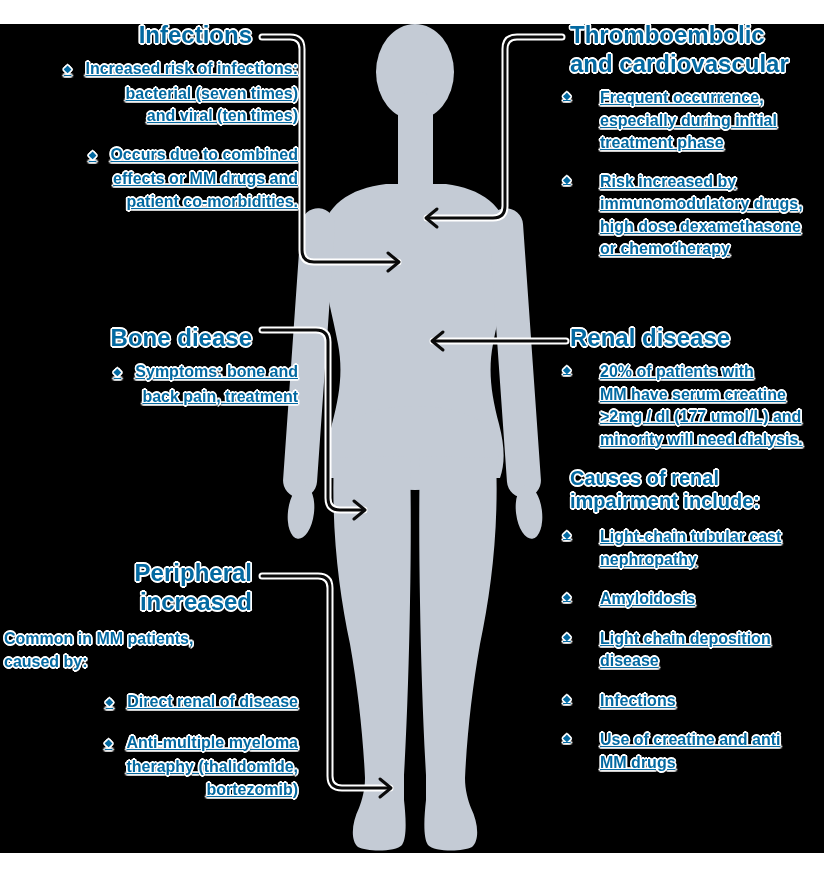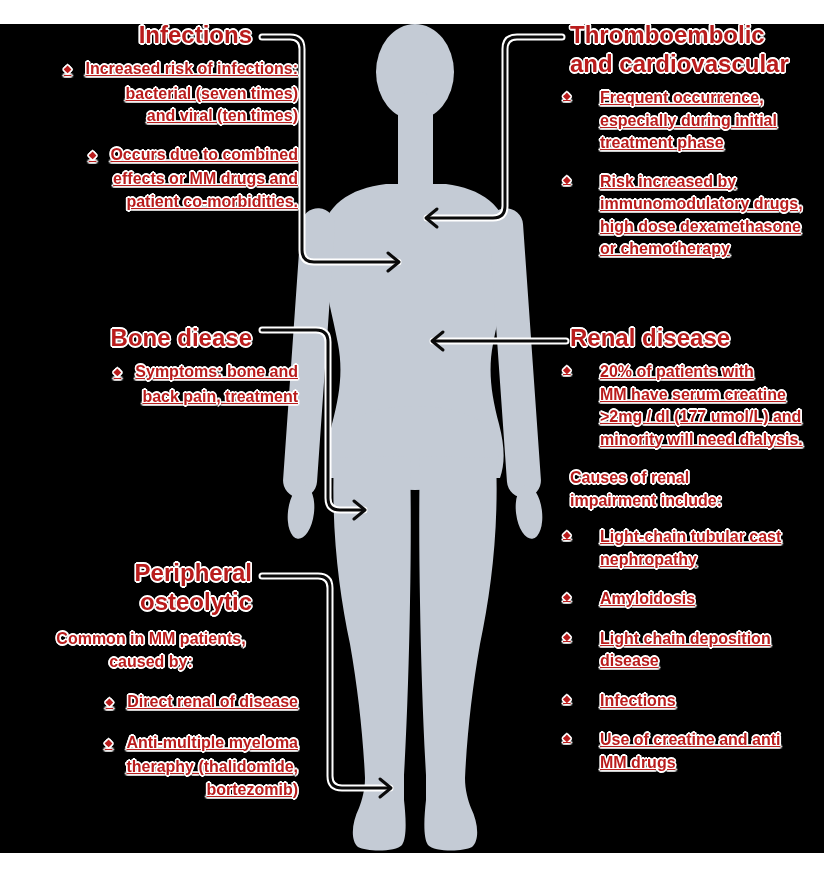--- a/index.html
+++ b/index.html
@@ -9,21 +9,21 @@
     font-family:"Liberation Sans","DejaVu Sans",sans-serif;
     font-weight:700;
   }
   #bg-panel{
     position:absolute;left:0;top:24px;width:824px;height:829px;
     background:#000000;
   }
   svg.layer{position:absolute;left:0;top:0;width:824px;height:889px;}
   
   .ot{
-    color:#b91c1c;
+    color:#0369a1;
     text-shadow:
       -1.3px -1.3px 0 #ffffff, 1.3px -1.3px 0 #ffffff,
       -1.3px  1.3px 0 #ffffff, 1.3px  1.3px 0 #ffffff,
       -1.6px  0      0 #ffffff, 1.6px  0      0 #ffffff,
        0     -1.6px  0 #ffffff, 0      1.6px  0 #ffffff;
   }
   .sec{position:absolute;}
   .sec h2{
     margin:0 0 9px 0;font-size:24px;line-height:29px;white-space:pre-line;
   }
@@ -34,23 +34,23 @@
   .li{margin:0 0 16px 0;font-size:16px;line-height:22.5px;text-decoration:underline;}
   .li .t{white-space:pre-line;}
   
   .li-l{text-align:right;}
   .li-l .bullet{margin-right:14px;}
   
   .li-r{display:flex;align-items:flex-start;}
   .li-r .bullet{flex:0 0 42px;padding-left:5px;box-sizing:border-box;}
   .li-r .t{flex:1 1 auto;}
   .bullet{font-size:10px;position:relative;top:-2px;}
-  .plain{margin:6px 0 14px 0;font-size:16px;line-height:22.5px;white-space:pre-line;}
+  .plain{margin:6px 0 14px 0;font-size:20px;line-height:22.5px;white-space:pre-line;}
   .sec-right .plain{padding-left:12px;}
-  .intro{margin:12px 0 18px 0;font-size:16px;line-height:22.5px;white-space:pre-line;text-align:center;}
+  .intro{margin:12px 0 18px 0;font-size:16px;line-height:22.5px;white-space:pre-line;text-align:left;}
   .connector .case{fill:none;stroke:#ffffff;stroke-width:7;stroke-linecap:round;stroke-linejoin:round;}
   .connector .core{fill:none;stroke:#0a0a0a;stroke-width:3;stroke-linecap:round;stroke-linejoin:round;}
 </style>
 </head>
 <body>
 
 <div id="canvas">
 
   <div id="bg-panel"></div>
 
@@ -162,21 +162,21 @@
       </p>
     <p class="li li-r" style="margin-bottom:17px;">
         <span class="bullet">◆</span>
         <span class="t">Use of creatine and anti
 MM drugs</span>
       </p>
   </div>
 
   <div class="sec sec-left ot" style="top:558px;">
     <h2>Peripheral
-osteolytic</h2>
+increased</h2>
     <p class="intro">Common in MM patients,
 caused by:</p>
     <p class="li li-l"><span class="bullet">◆</span><span class="t">Direct renal of disease</span></p>
     <p class="li li-l"><span class="bullet">◆</span><span class="t">Anti-multiple myeloma
 theraphy (thalidomide,
 bortezomib)</span></p>
   </div>
 
 </div>
 

